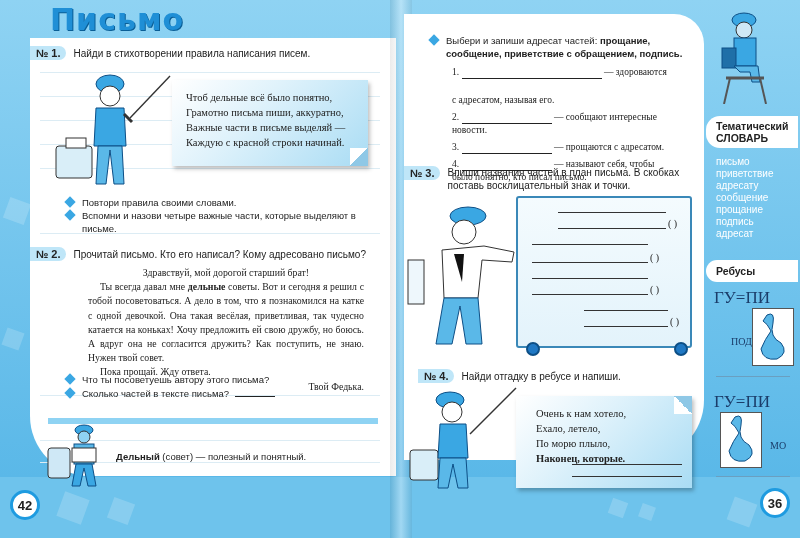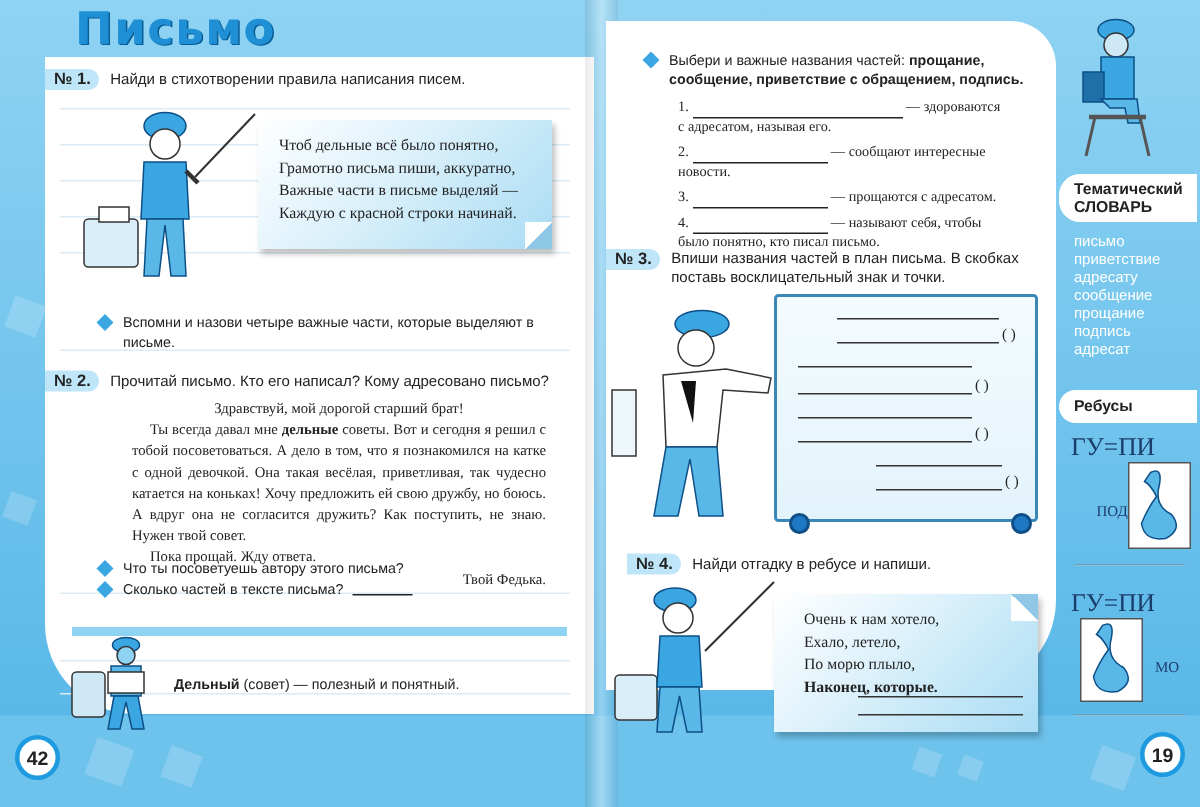--- a/index.html
+++ b/index.html
@@ -127,20 +127,24 @@
     </svg>
 
     <div class="note" style="left:172px;top:80px;width:196px;height:86px;padding:10px 0 0 14px;">
       <div class="line">Чтоб дельные всё было понятно,</div>
       <div class="line">Грамотно письма пиши, аккуратно,</div>
       <div class="line">Важные части в письме выделяй —</div>
       <div class="line">Каждую с красной строки начинай.</div>
       <div class="curl" style="right:0;bottom:0;"></div>
     </div>
 
+    <div class="bullet-row" style="left:66px;top:196px;width:300px;">
+      <span class="diamond"></span>
+      <span>Повтори правила своими словами.</span>
+    </div>
     <div class="bullet-row" style="left:66px;top:209px;width:300px;">
       <span class="diamond"></span>
       <span>Вспомни и назови четыре важные части, которые выделяют в письме.</span>
     </div>
 
     <div class="task-head" style="left:30px;top:247px;">
       <span class="task-num">№ 2.</span>
       <span class="task-text">Прочитай письмо. Кто его написал? Кому адресовано письмо?</span>
     </div>
 
@@ -179,26 +183,26 @@
     <div class="page-num" style="left:10px;top:490px;">42</div>
   </div>
 
   <div class="spine"></div>
 
   <div class="page-right">
     <div class="sheet-right"></div>
 
     <div class="bullet-row" style="left:26px;top:34px;width:270px;font-size:9.5px;">
       <span class="diamond"></span>
-      <span><span>Выбери и важные названия частей: </span><b>прощание, сообщение, приветствие с обращением, подпись.</b></span>
+      <span><span>Выбери и запиши адресат частей: </span><b>прощание, сообщение, приветствие с обращением, подпись.</b></span>
     </div>
 
     <div class="parts-block" style="left:48px;top:66px;width:240px;">
       <div><span>1.</span> <span class="blank" style="width:140px;"></span> <span>— здороваются</span></div>
-      <div style="margin-bottom:4px;">с адресатом, называя его.</div>
+      <div style="margin-bottom:4px;margin-top:15px;">с адресатом, называя его.</div>
       <div><span>2.</span> <span class="blank" style="width:90px;"></span> <span>— сообщают интересные</span></div>
       <div style="margin-bottom:4px;">новости.</div>
       <div style="margin-bottom:4px;"><span>3.</span> <span class="blank" style="width:90px;"></span> <span>— прощаются с адресатом.</span></div>
       <div><span>4.</span> <span class="blank" style="width:90px;"></span> <span>— называют себя, чтобы</span></div>
       <div>было понятно, кто писал письмо.</div>
     </div>
 
     <div class="task-head" style="left:0;top:166px;width:296px;align-items:flex-start;">
       <span class="task-num">№ 3.</span>
       <span class="task-text" style="line-height:13px;">Впиши названия частей в план письма. В скобках поставь восклицательный знак и точки.</span>
@@ -297,16 +301,16 @@
 
       <div class="rebus-word" style="left:8px;top:392px;">ГУ=ПИ</div>
       <div class="rebus-pic" style="left:14px;top:412px;width:42px;height:56px;">
         <svg width="40" height="54" viewBox="0 0 40 54">
             <path d="M14 4 Q22 0 20 12 Q16 26 28 32 Q36 42 24 48 Q10 50 8 38 Q12 28 18 20 Q14 12 10 10 Z" fill="#5ab8e8" stroke="#0d4f86"></path>
           </svg>
       </div>
       <div class="rebus-side" style="left:64px;top:440px;">МО</div>
       <div class="rebus-line" style="left:10px;top:476px;width:74px;"></div>
 
-      <div class="page-num" style="left:54px;top:488px;">19</div>
+      <div class="page-num" style="left:54px;top:488px;">36</div>
     </div>
   </div>
 </div>
 
 </body></html>

